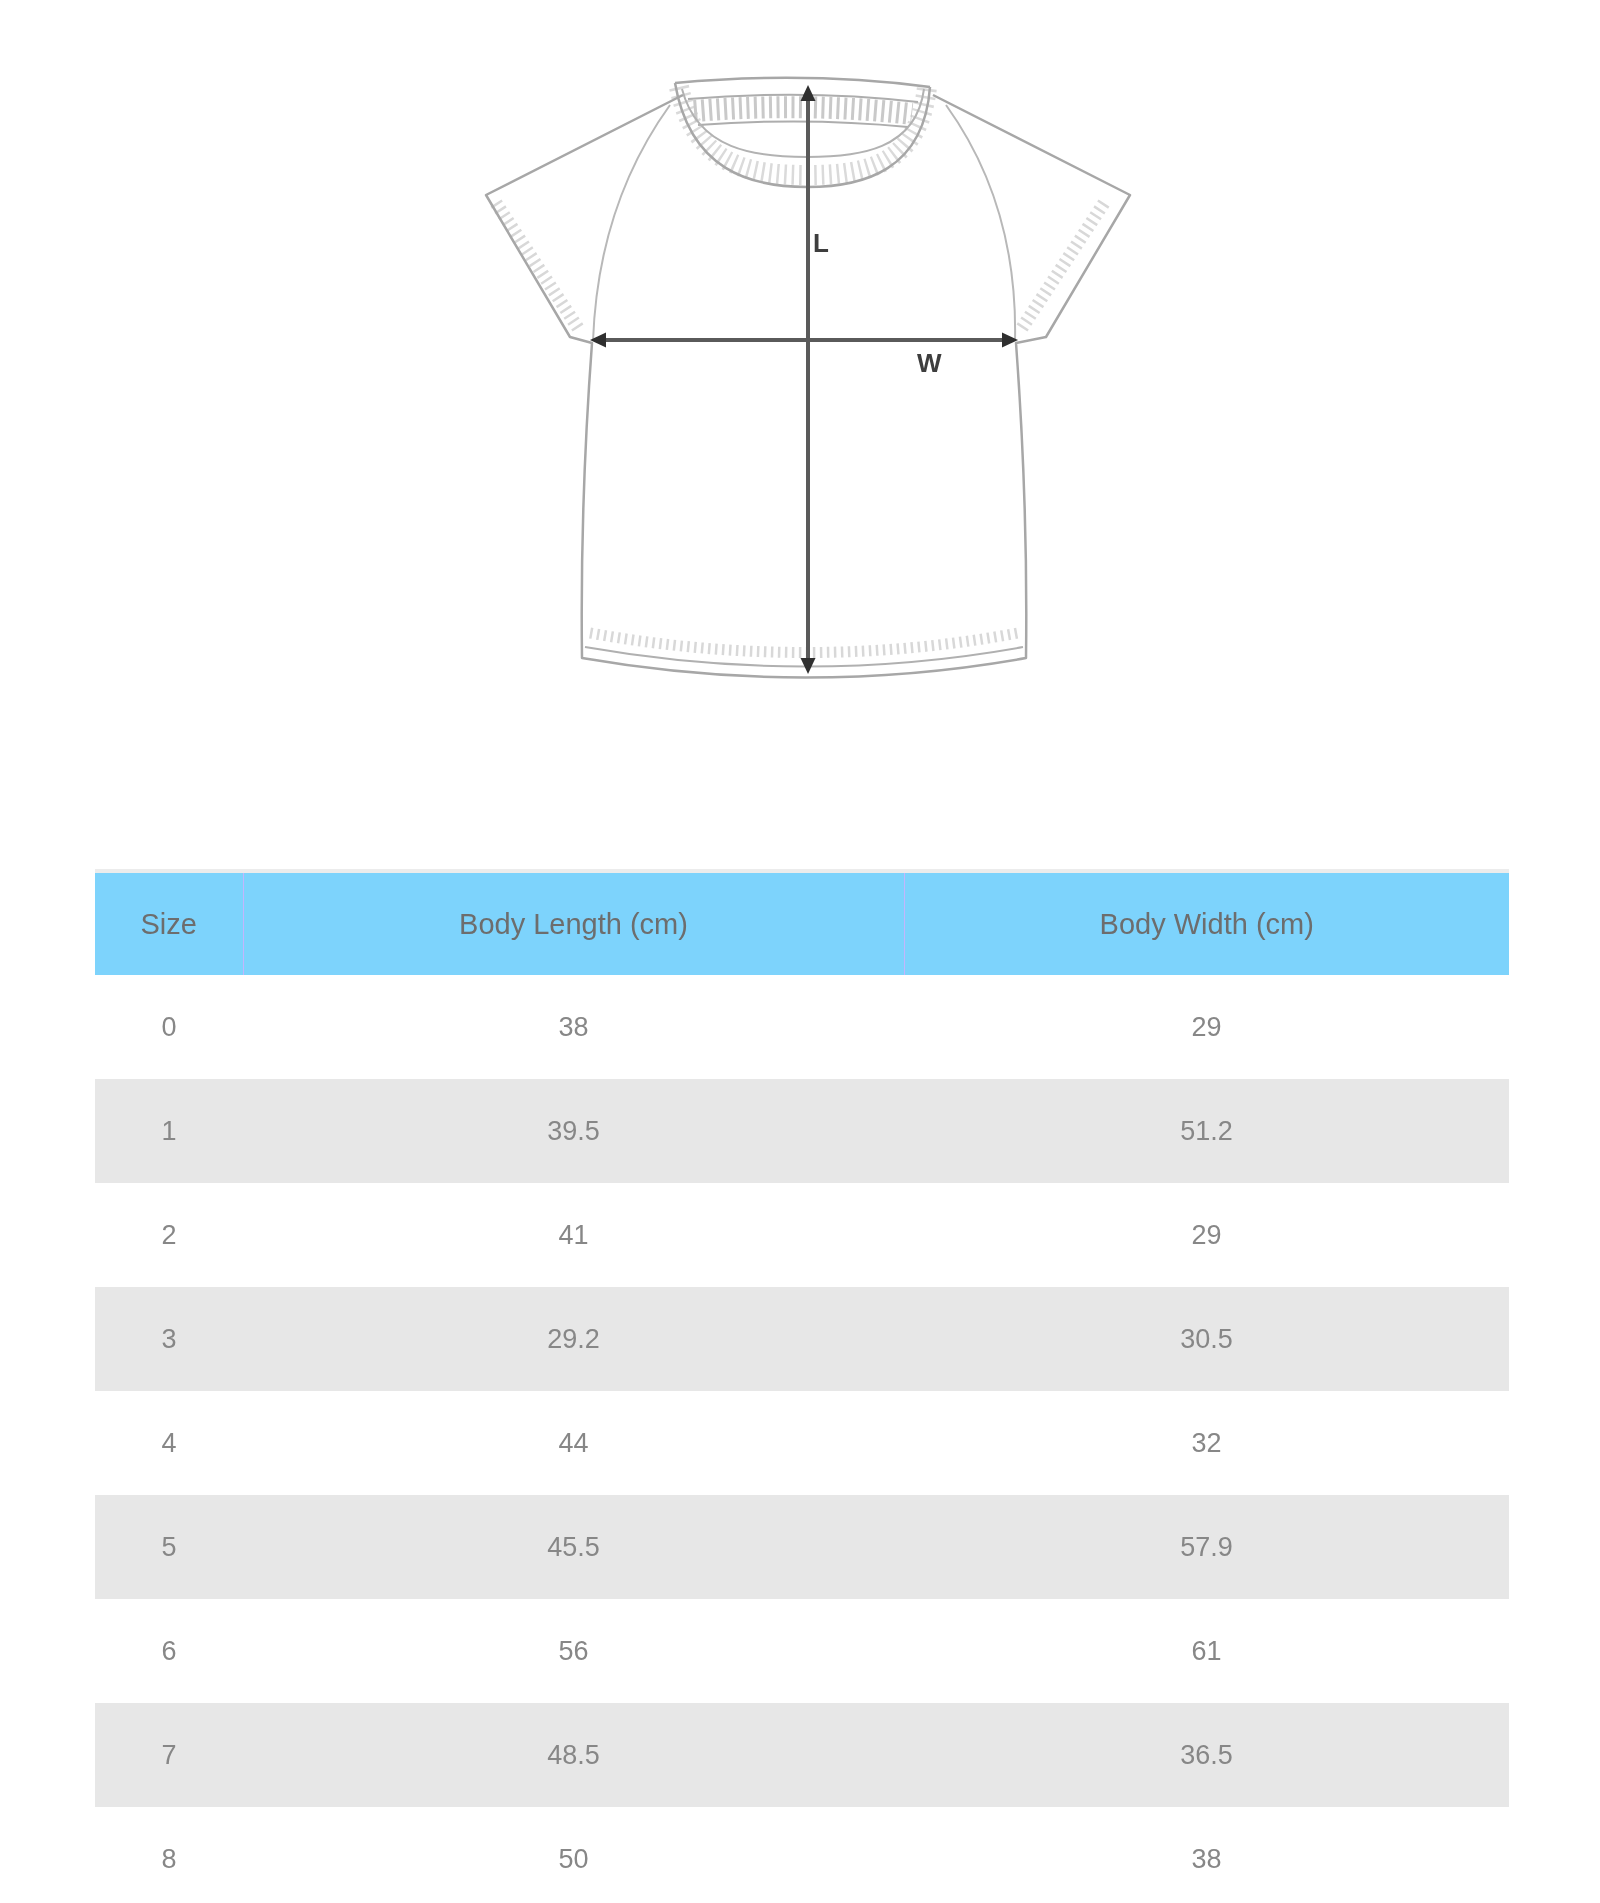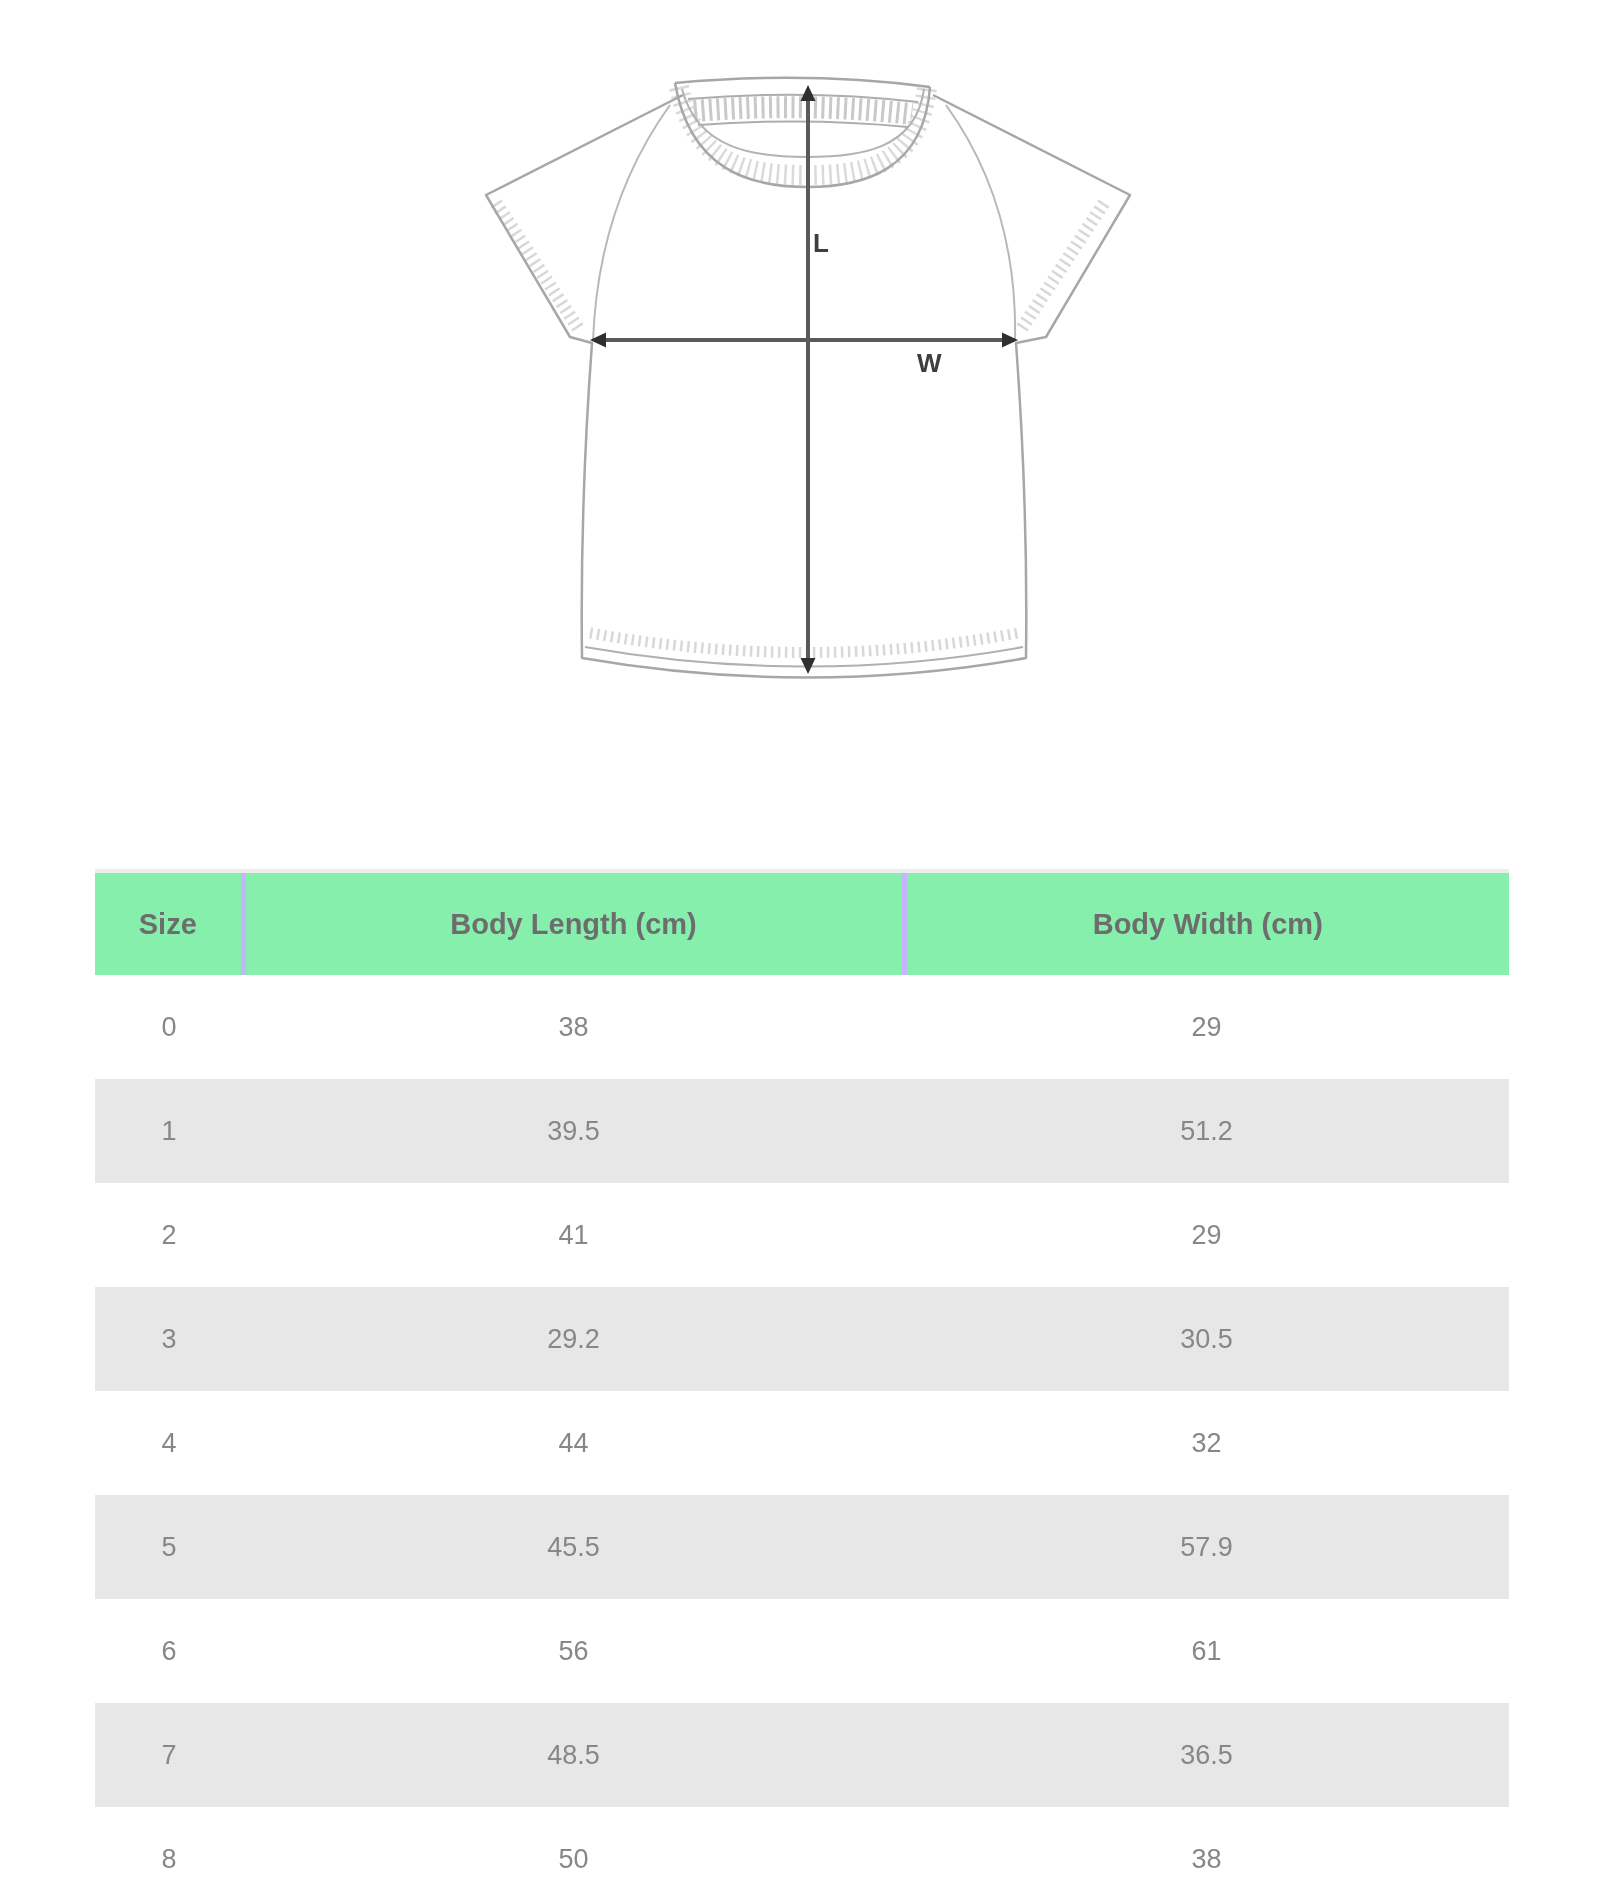--- a/index.html
+++ b/index.html
@@ -34,28 +34,28 @@
     border-top: 4px solid #ececec;
   }
   table.size-chart {
     width: 100%;
     border-collapse: collapse;
     table-layout: fixed;
   }
   table.size-chart th {
     height: 100px;
     font-size: 29px;
-    font-weight: 700;
+    font-weight: 400;
     color: #6d6d6d;
     text-align: center;
     vertical-align: middle;
-    background: #86efac;
+    background: #7dd3fc;
     margin-top: 14px;
   }
-  table.size-chart th + th { border-left: 5px solid #c4b5fd; }
+  table.size-chart th + th { border-left: 1px solid #c4b5fd; }
   table.size-chart td {
     height: 102px;
     font-size: 27px;
     color: #878787;
     text-align: center;
     vertical-align: middle;
   }
   table.size-chart tr.striped td { background: #e7e7e7; }
 </style>
 </head>

